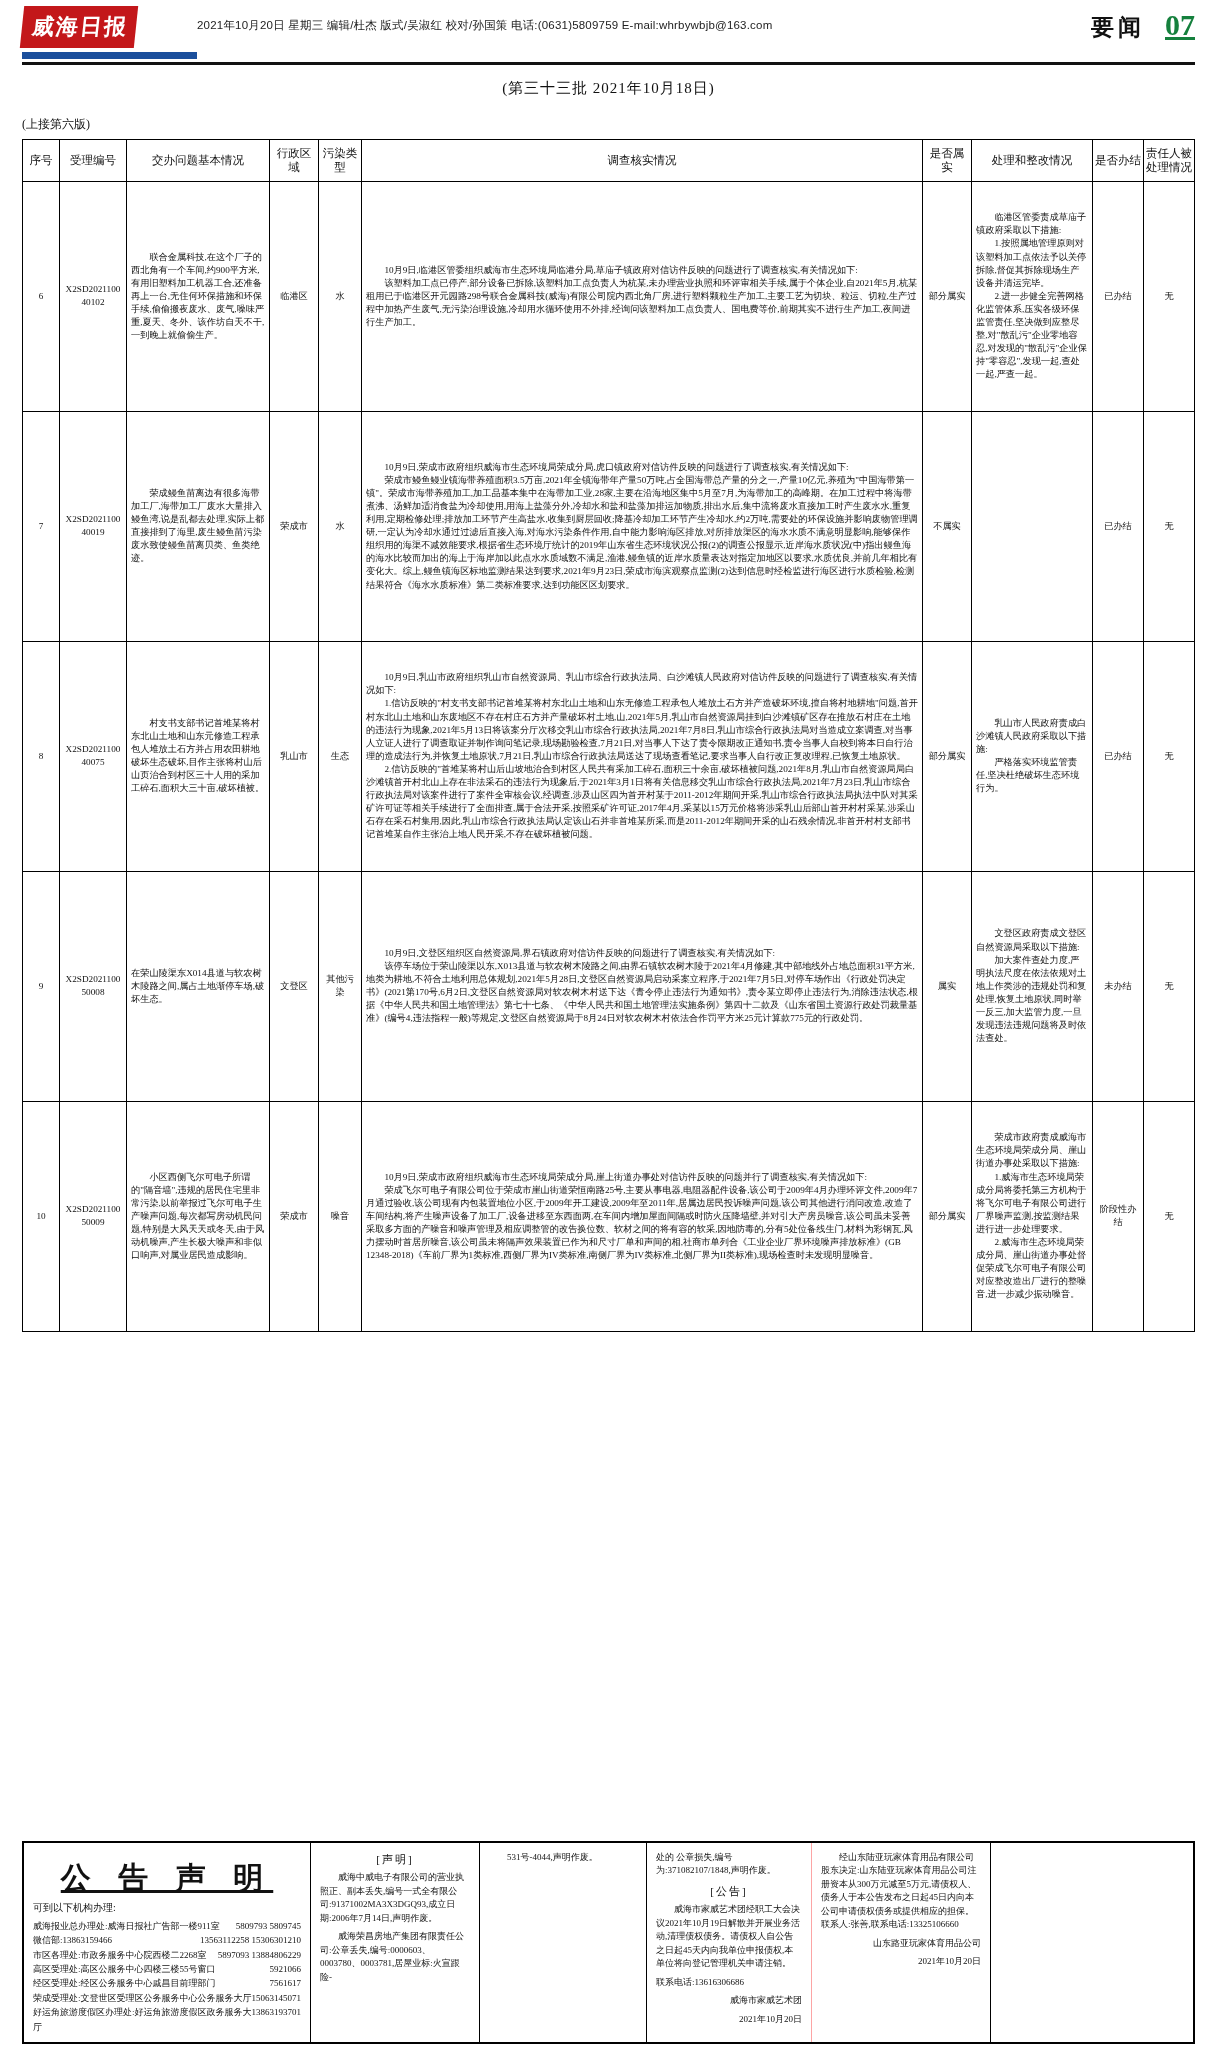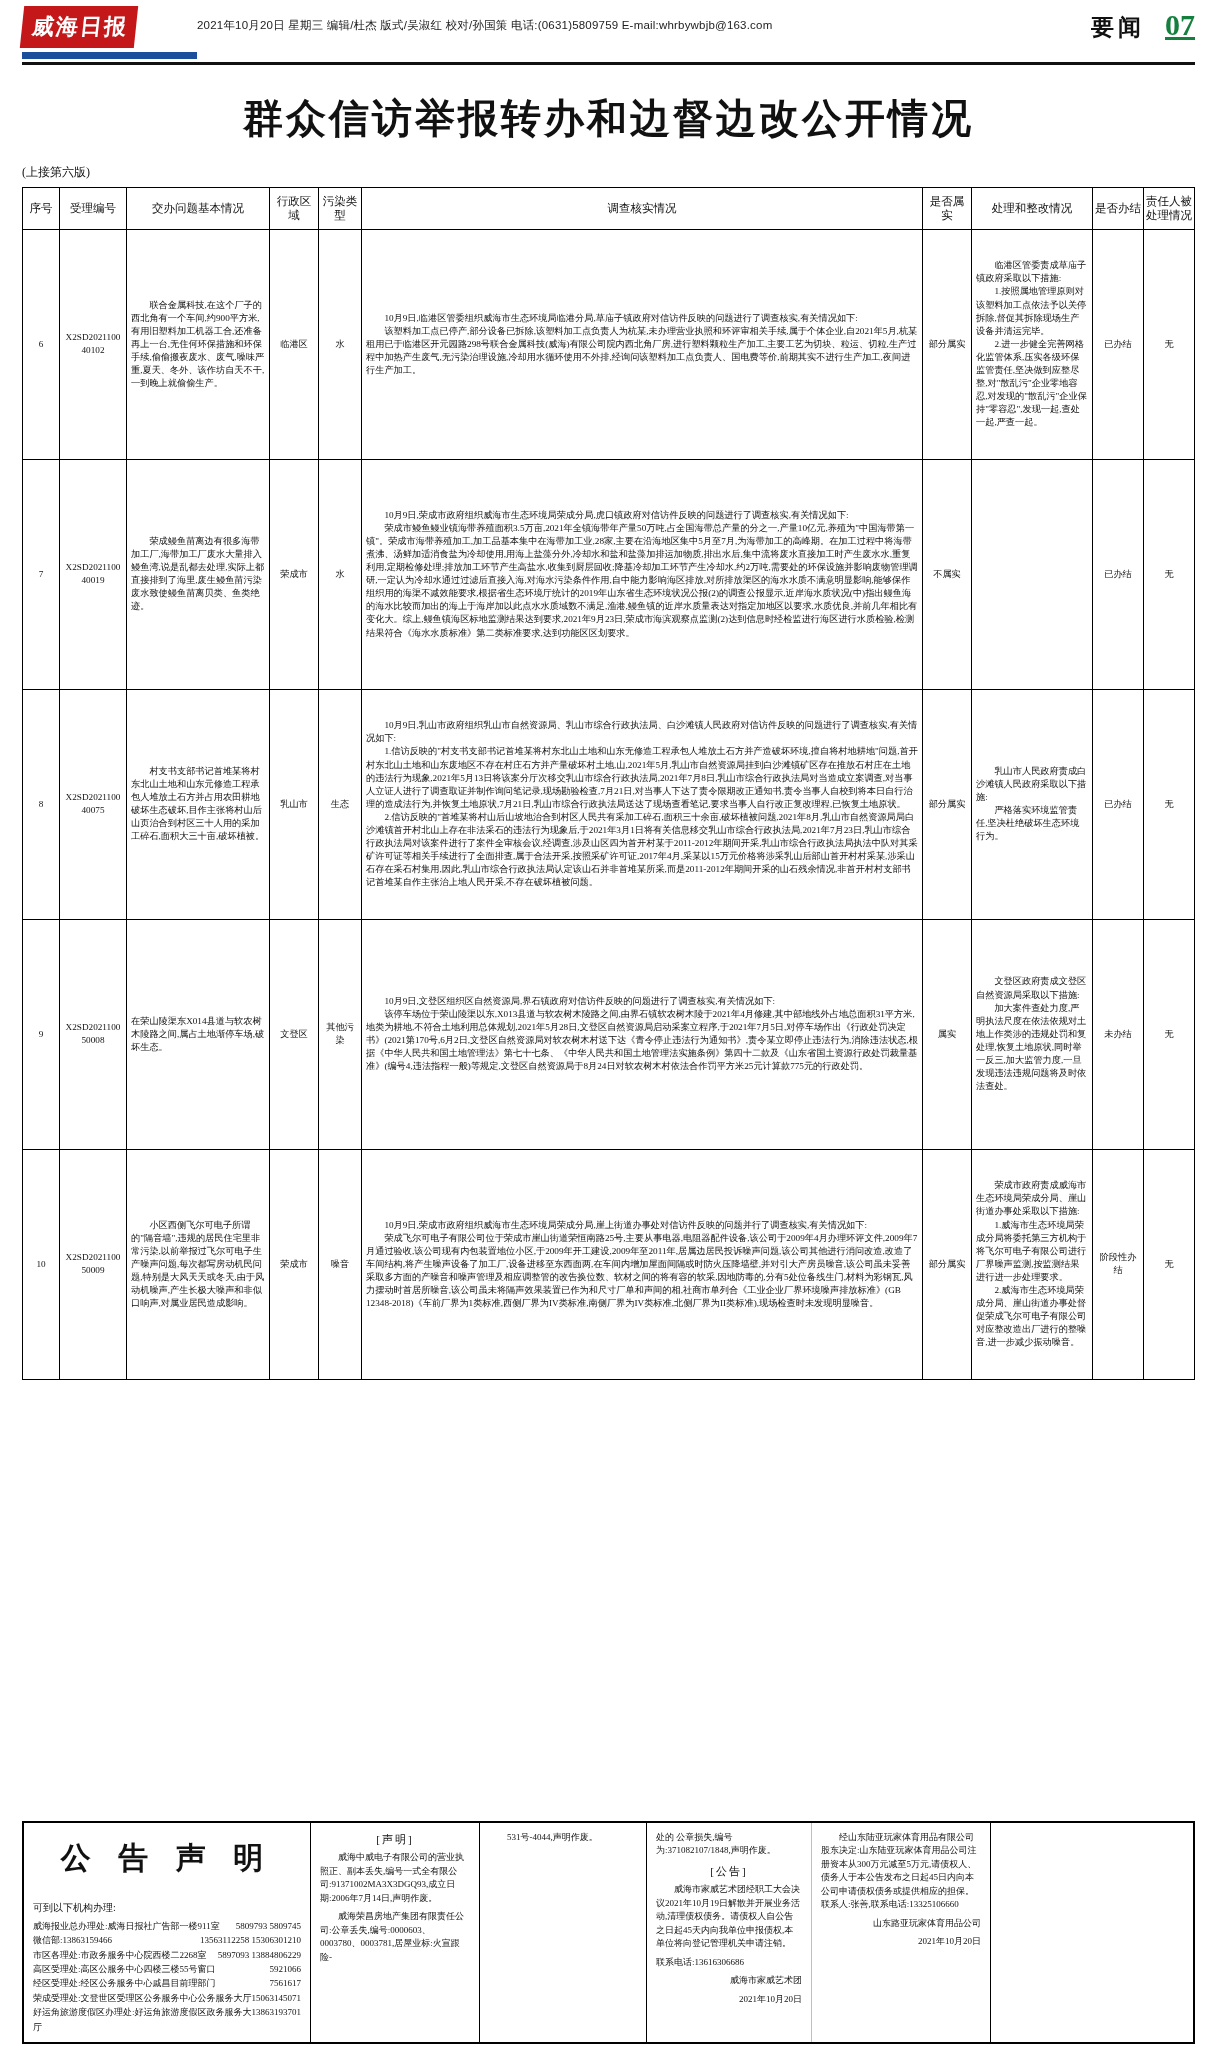--- a/index.html
+++ b/index.html
@@ -42,21 +42,21 @@
 
   
   .bottom{position:absolute;left:22px;right:22px;bottom:10px;border:2px solid #000;padding:0;}
   .bottom-inner{display:flex;}
   .bcol{padding:8px 9px;font-size:9px;line-height:1.5;}
   .bcol.c1{width:268px;border-right:1px solid #000;}
   .bcol.c2{width:150px;border-right:1px solid #000;}
   .bcol.c3{width:148px;border-right:1px solid #000;}
   .bcol.c4{width:146px;border-right:1px solid #fca5a5;}
   .bcol.c5{width:160px;border-right:1px solid #000;}
-  .gg-title{font-size:30px;font-weight:bold;letter-spacing:10px;text-align:center;margin:4px 0 20px;}
+  .gg-title{font-size:30px;font-weight:bold;letter-spacing:10px;text-align:center;margin:4px 0 0;text-decoration:underline;}
   .gg-sub{font-size:10px;margin-bottom:4px;}
   .gg-line{display:flex;justify-content:space-between;font-size:9px;line-height:1.6;}
   .gg-line span:last-child{white-space:nowrap;}
   .bhd{text-align:center;font-size:11px;font-weight:normal;letter-spacing:2px;margin-bottom:4px;}
   .bp{margin:0 0 5px 0;text-indent:2em;}
   .bp.noind{text-indent:0;}
   .bright{text-align:right;}
 </style>
 </head>
 <body>
@@ -67,21 +67,21 @@
     <div class="logo">
       <div class="logo-box">威海日报</div>
       <div class="logo-rule"></div>
     </div>
     <div class="masthead-center">2021年10月20日   星期三   编辑/杜杰   版式/吴淑红   校对/孙国策   电话:(0631)5809759   E-mail:whrbywbjb@163.com</div>
     <div class="masthead-right">
       <span class="sec">要闻</span><span class="pg">07</span>
     </div>
   </div>
 
-  <div class="headline">群众信访举报转办和边督边改公开情况</div>
+  <div class="subheadline">(第三十三批  2021年10月18日)</div>
   <div class="contfrom">(上接第六版)</div>
 
   <table class="main">
     <thead>
       <tr>
         <th class="c-seq">序号</th>
         <th class="c-num">受理编号</th>
         <th class="c-basic">交办问题基本情况</th>
         <th class="c-area">行政区域</th>
         <th class="c-type">污染类型</th>

